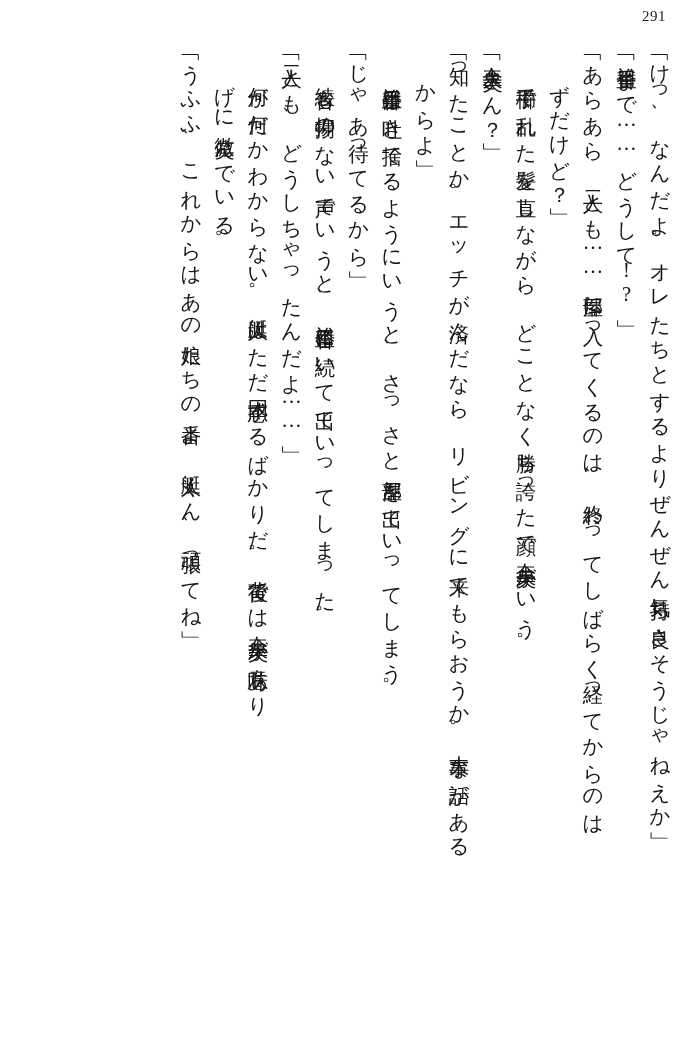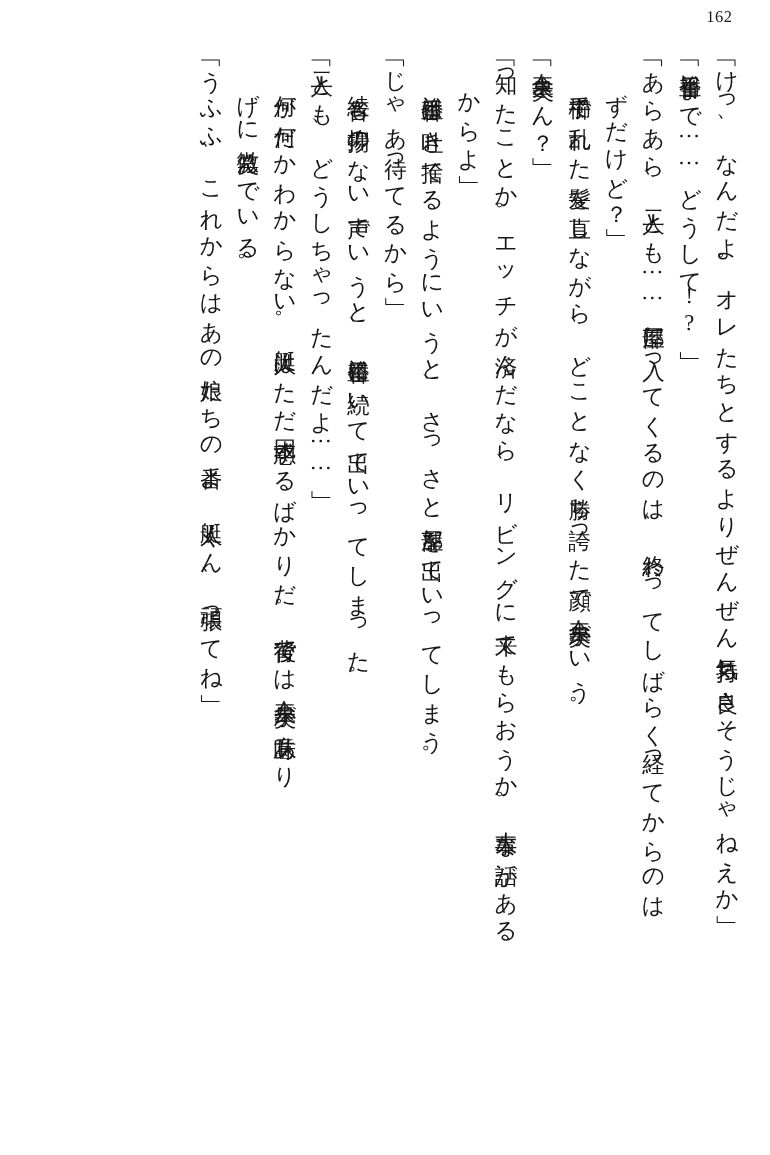--- a/index.html
+++ b/index.html
@@ -59,21 +59,21 @@
   .line.indent {
     padding-top: 22px;
     box-sizing: border-box;
   }
 </style>
 </head>
 <body>
 
 <div class="page">
 
-  <div class="page-number">162</div>
+  <div class="page-number">291</div>
 
   <div class="text-block">
       <div class="line">「けっ、なんだよ。オレたちとするよりぜんぜん気持ち良さそうじゃねえか」</div>
       <div class="line">「裕香里まで……どうして!?」</div>
       <div class="line">「あらあら、二人とも……部屋に入ってくるのは、終わってしばらく経ってからのは</div>
       <div class="line indent">ずだけど？」</div>
       <div class="line">　手櫛で乱れた髪を直しながら、どことなく勝ち誇った顔で奈央美がいう。</div>
       <div class="line">「奈央美さん？」</div>
       <div class="line">「知ったことか。エッチが済んだなら、リビングに来てもらおうか。大事な話がある</div>
       <div class="line indent">からよ」</div>

